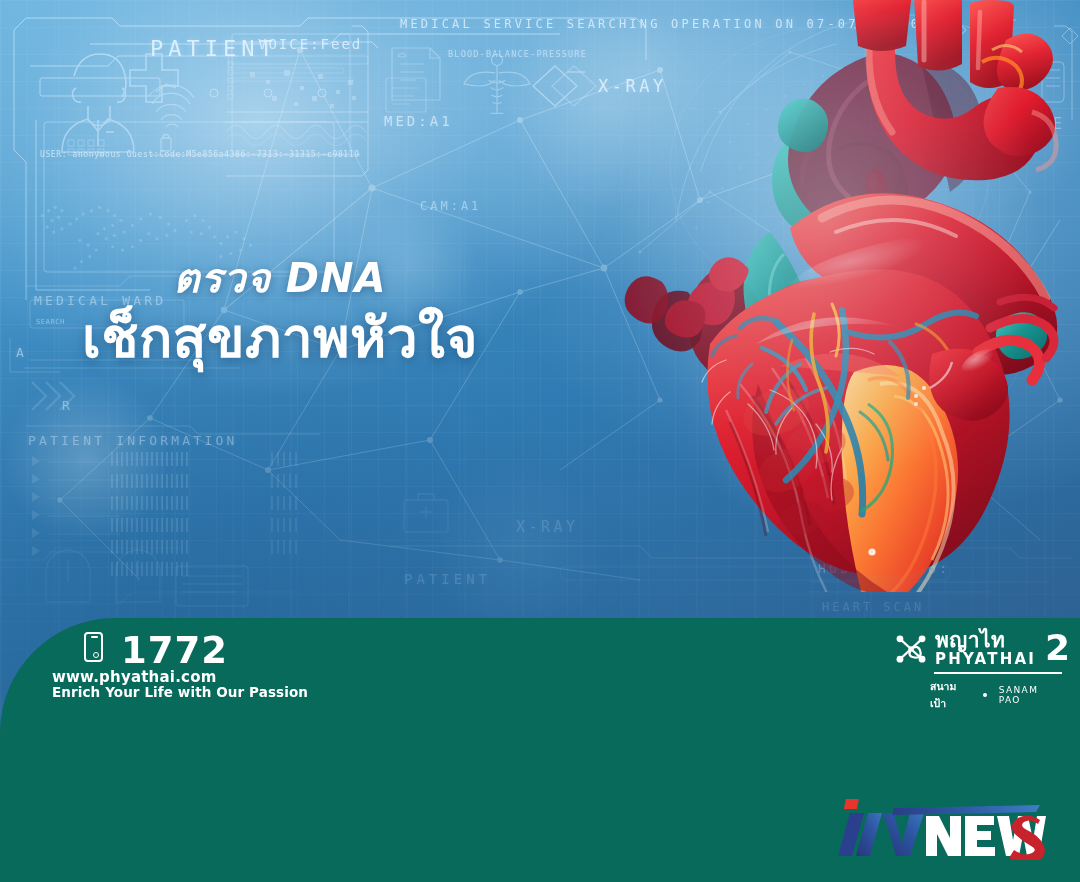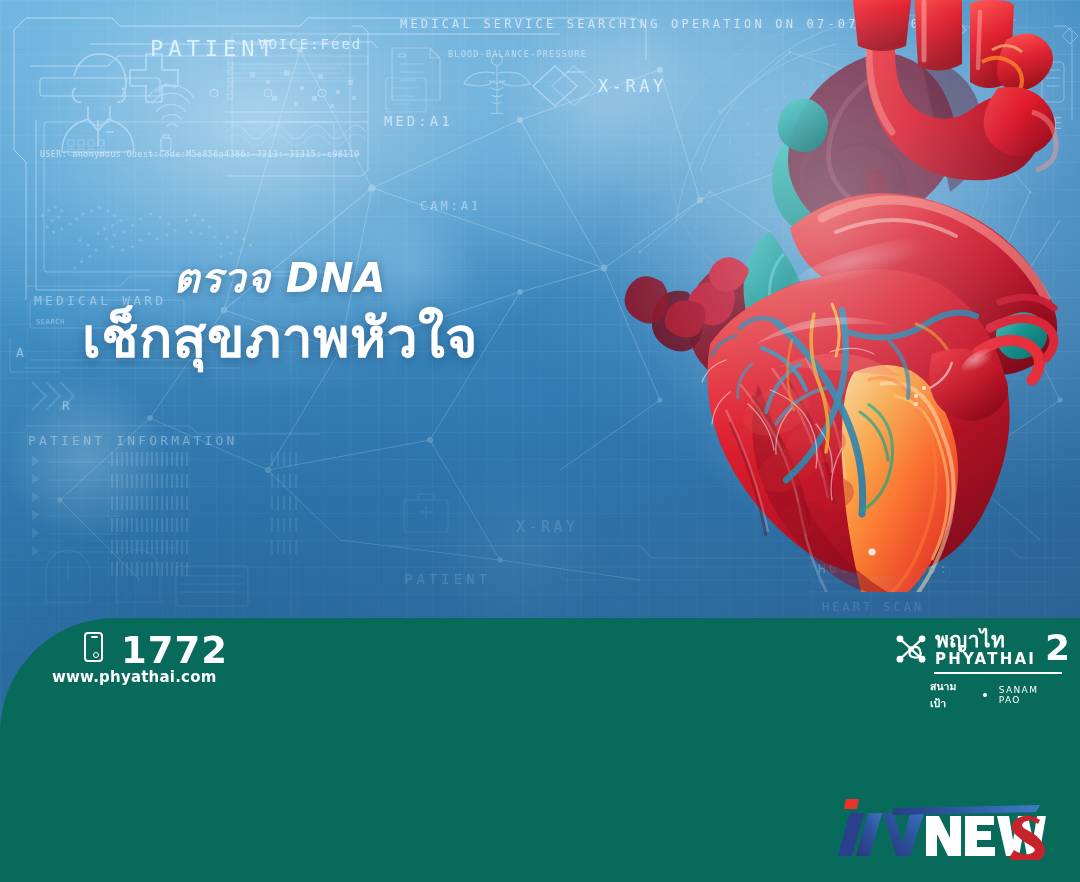--- a/index.html
+++ b/index.html
@@ -731,20 +731,21 @@
     <div class="hl2">เช็กสุขภาพหัวใจ</div>
   </div>
 
   <div class="banner">
 
     <div class="phone-block">
       <span class="phone-icon"></span>
       <span class="hotline">1772</span>
     </div>
     <div class="site">www.phyathai.com</div>
+    <div class="tagline">Enrich Your Life with Our Passion</div>
 
     <div class="phy-logo">
       <div class="phy-top">
         <svg class="phy-mark" viewBox="0 0 40 40">
           <g stroke="#ffffff" stroke-width="2.6" fill="none" stroke-linecap="round">
             <path d="M8 9 L20 20 L32 31"></path>
             <path d="M32 9 L20 20 L8 31"></path>
             <path d="M20 20 q9 -6 11 3 q2 8 -7 7 q-9 -1 -4 -10"></path>
           </g>
           <g fill="#ffffff">

